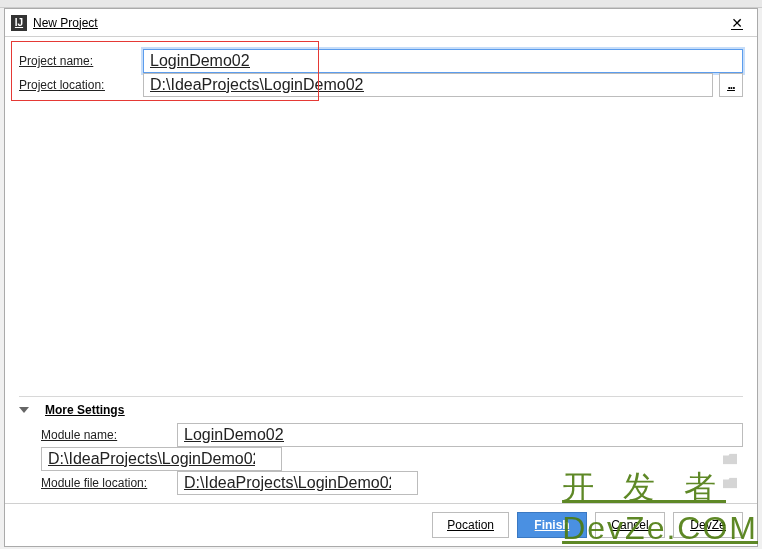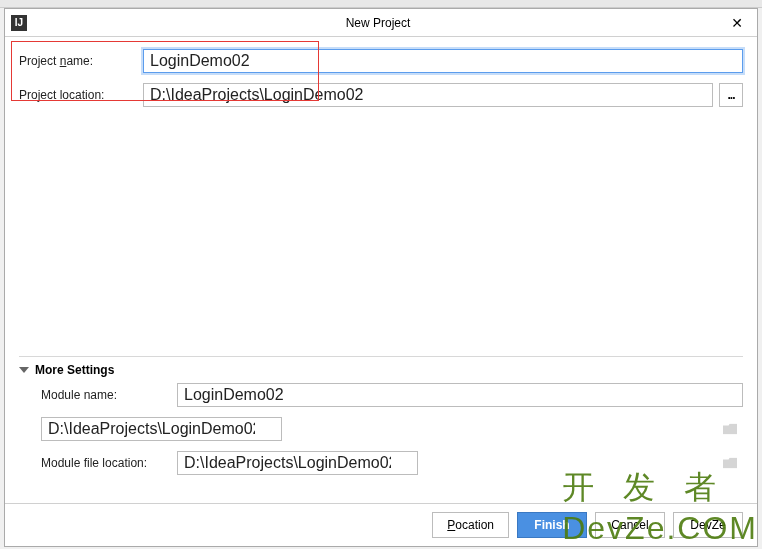--- a/index.html
+++ b/index.html
@@ -1,15 +1,15 @@
 <!DOCTYPE html>
 <html><head>
   <meta charset="utf-8">
   <style>
-    * { box-sizing: border-box; margin: 0; padding: 0; }
+    * { box-sizing: border-box; margin: 0; padding: 0; text-decoration: underline; }
     body {
       font-family: "Segoe UI", Tahoma, sans-serif;
       font-size: 12px;
       background: #f0f0f0;
       width: 762px;
       height: 549px;
       overflow: hidden;
       position: relative;
     }
     .menubar-hint {
@@ -45,21 +45,21 @@
       width: 16px; height: 16px;
       background: #333;
       color: #fff;
       font-size: 10px;
       font-weight: bold;
       display: flex;
       align-items: center;
       justify-content: center;
       margin-right: 6px;
     }
-    .titlebar .title { flex: 1; font-size: 12px; text-align: center; }
+    .titlebar .title { flex: 1; font-size: 12px; }
     .titlebar .close {
       width: 28px; height: 20px;
       display: flex; align-items: center; justify-content: center;
       cursor: pointer;
       font-size: 14px;
     }
     .content {
       flex: 1;
       padding: 12px 14px 0 14px;
       overflow: hidden;
@@ -68,21 +68,20 @@
     .red-box {
       position: absolute;
       border: 1.5px solid #e53935;
       left: 6px; top: 4px;
       width: 308px; height: 60px;
       pointer-events: none;
     }
     .form-row {
       display: flex;
       align-items: center;
-      margin-bottom: 10px;
       gap: 6px;
     }
     .form-row label {
       width: 118px;
       font-size: 12px;
       color: #222;
     }
     .form-row label .u { text-decoration: underline; }
     .form-row .text-input {
       flex: 1;
@@ -108,21 +107,21 @@
       letter-spacing: -1px;
     }
     .more-settings-wrap {
       position: absolute;
       left: 14px; right: 14px;
       bottom: 0;
     }
     .more-header {
       display: flex;
       align-items: center;
-      gap: 6px;
+      gap: 16px;
       border-top: 1px solid #d8d8d8;
       padding-top: 6px;
       padding-bottom: 6px;
     }
     .more-header .chev {
       width: 0; height: 0;
       border-left: 5px solid transparent;
       border-right: 5px solid transparent;
       border-top: 6px solid #666;
     }

